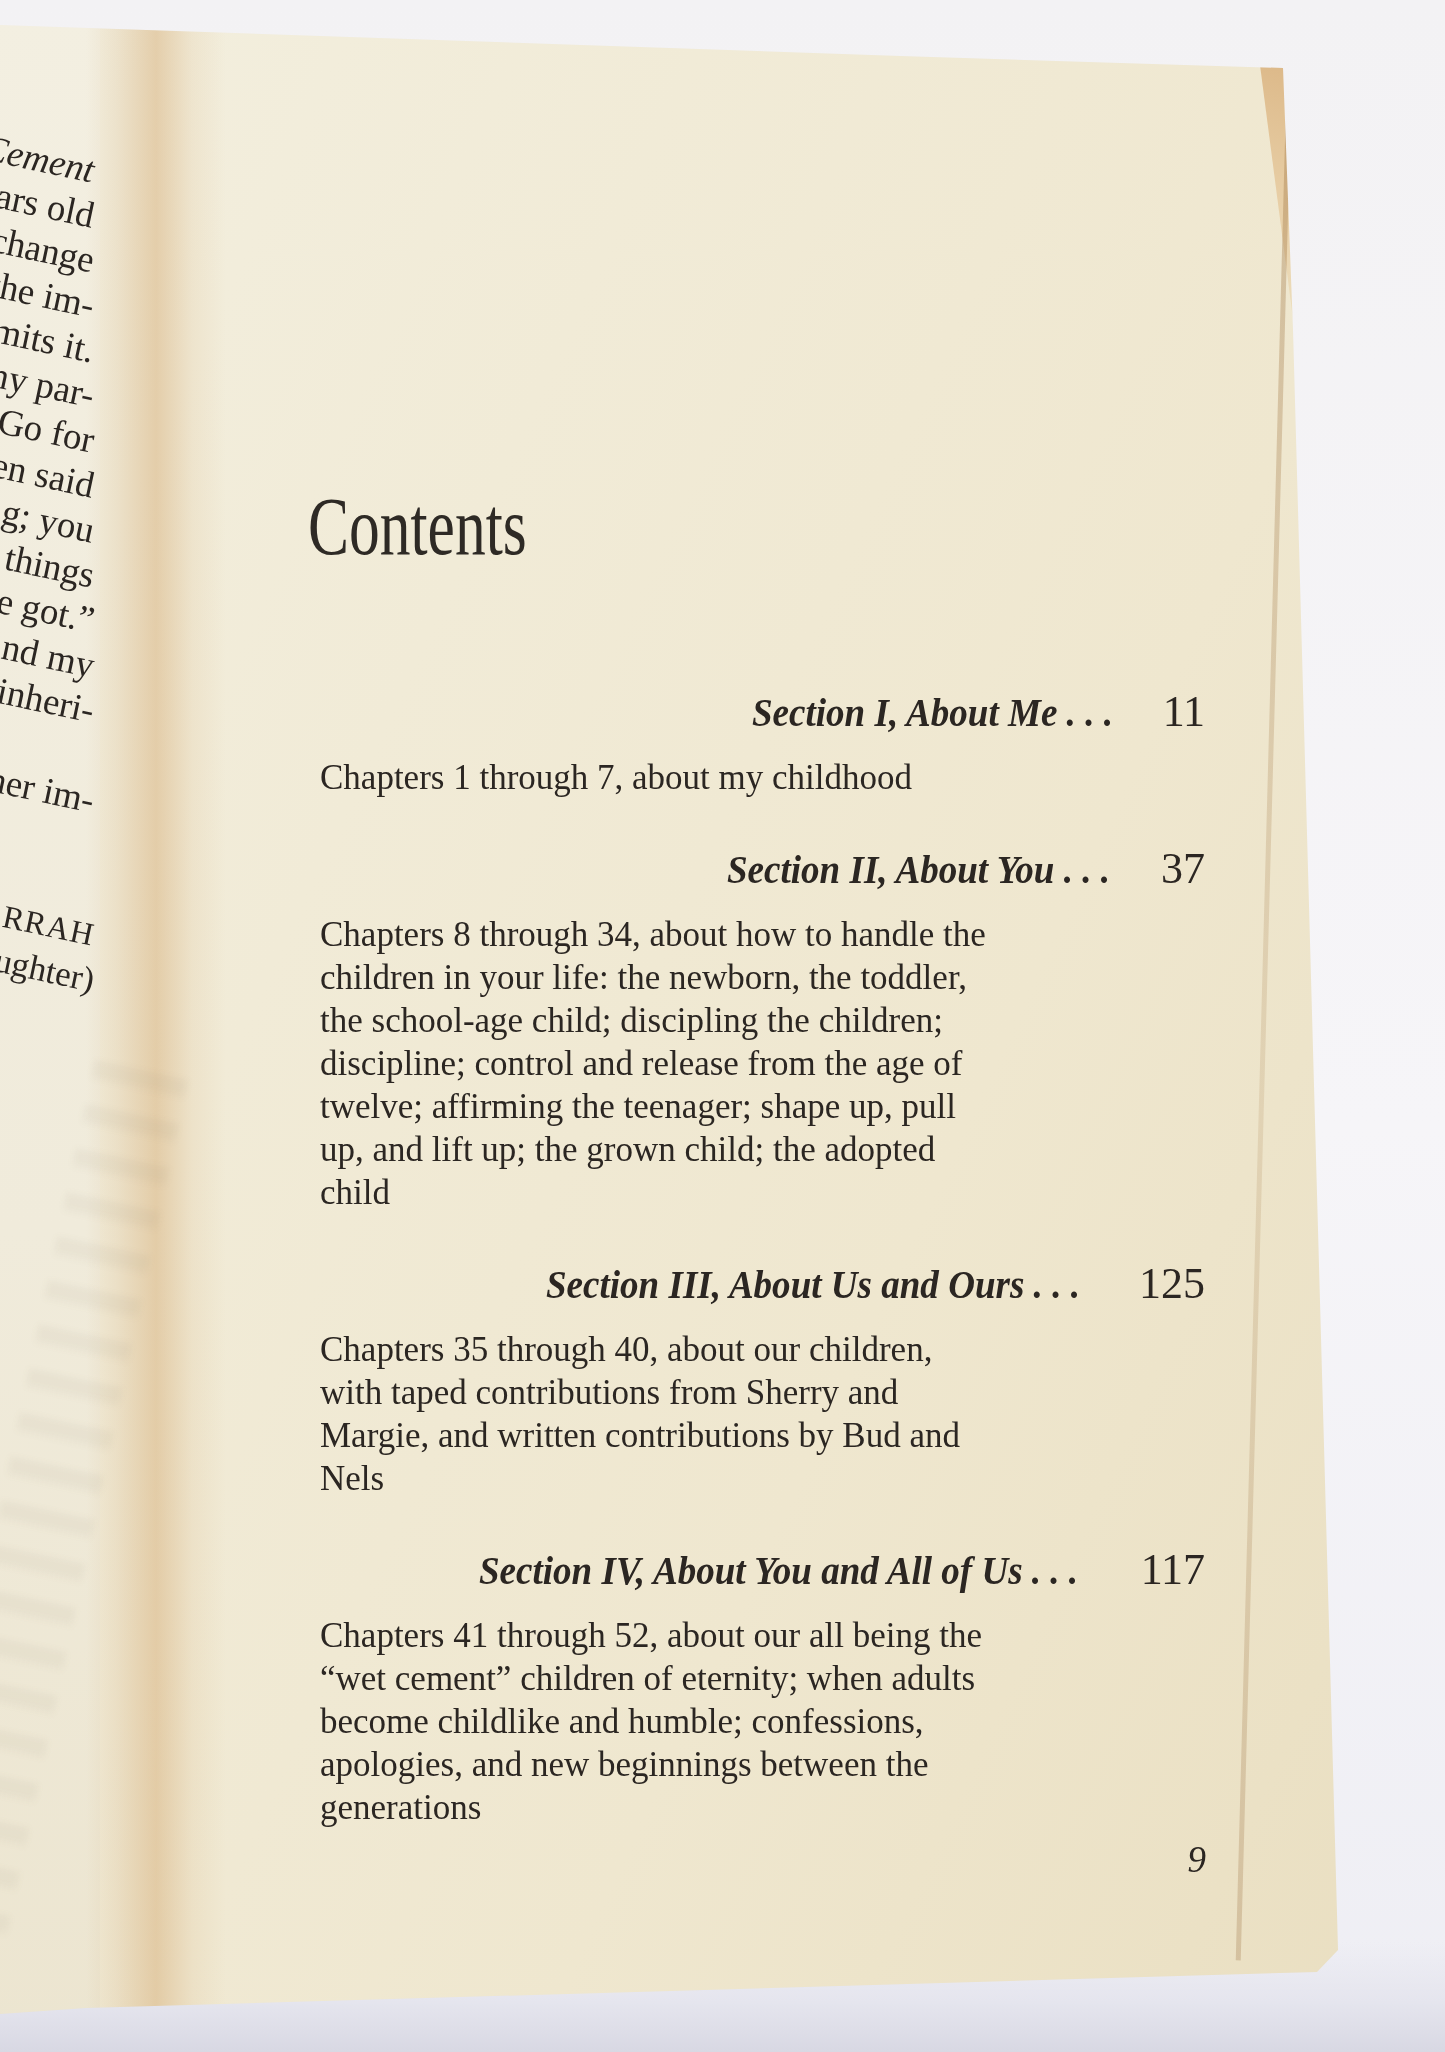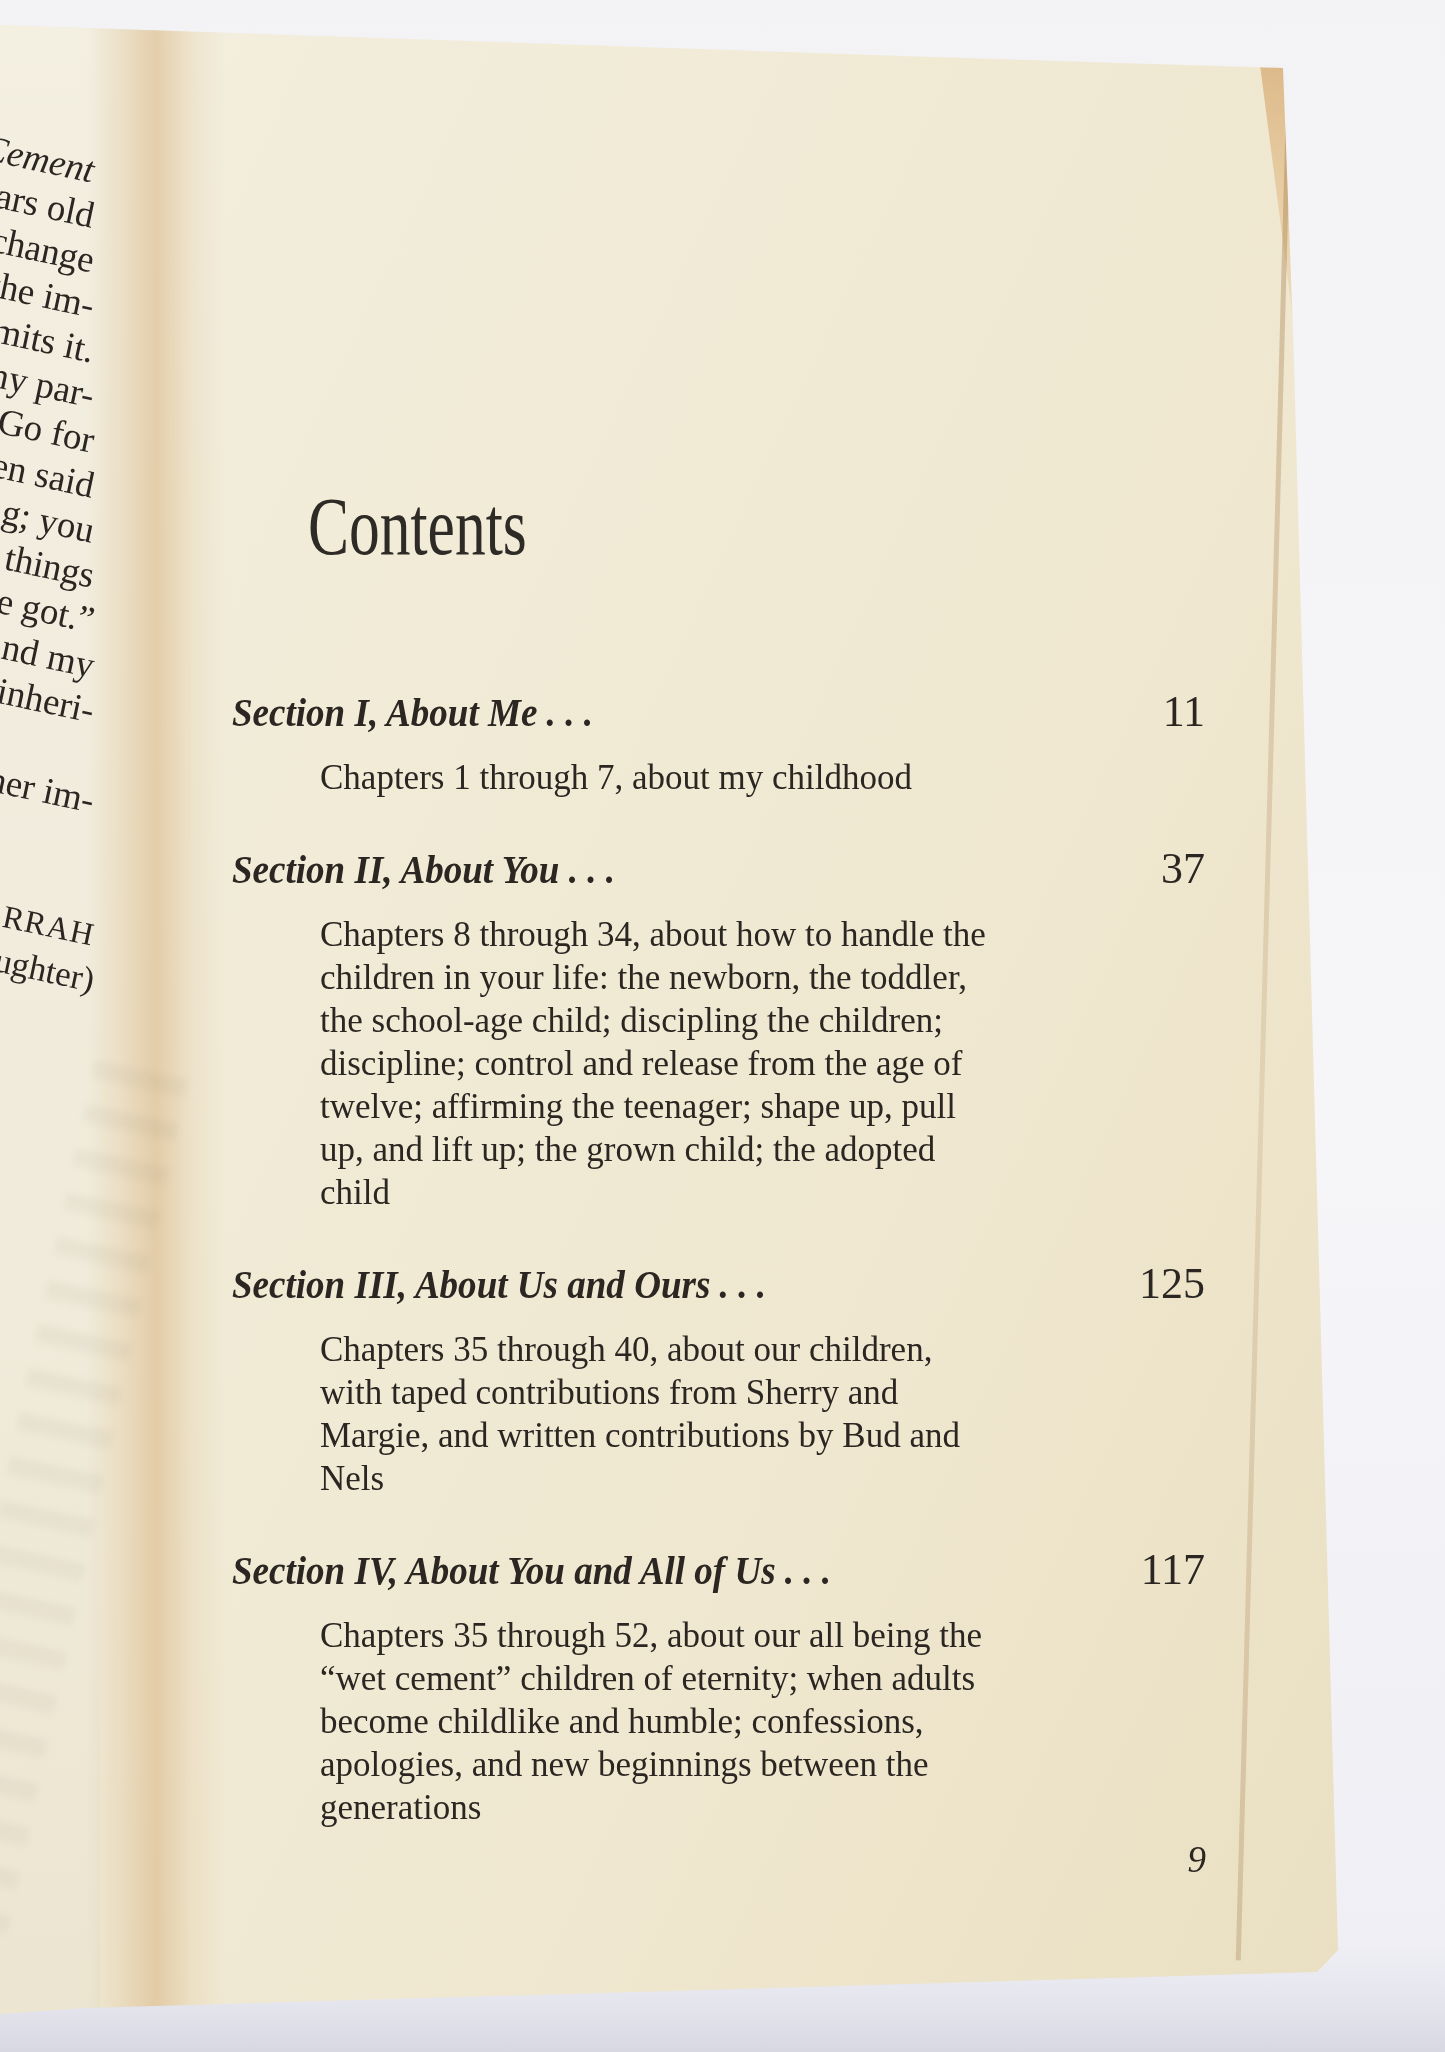--- a/index.html
+++ b/index.html
@@ -62,22 +62,23 @@
   
   .page-title{
     position:absolute;left:308px;top:486px;
     font-size:82px;line-height:1;letter-spacing:0;
     transform:scaleX(0.75);transform-origin:left top;
     color:#2e2a25;
   }
   .toc{position:absolute;left:232px;top:690px;width:973px;}
   .toc-section{margin-bottom:48px;}
   .section-row{
-    display:flex;justify-content:space-between;align-items:baseline;
+    display:flex;justify-content:flex-end;align-items:baseline;
     line-height:43px;
+    gap:31px;
   }
   .section-heading{
     font-weight:bold;font-style:italic;font-size:39px;
     transform:scaleX(0.95);transform-origin:left bottom;white-space:nowrap;
   }
   .section-page{font-size:44px;}
   .section-desc{
     margin-left:88px;margin-top:22px;
     font-size:35px;line-height:43px;white-space:pre-line;
   }
@@ -178,21 +179,21 @@
 with taped contributions from Sherry and
 Margie, and written contributions by Bud and
 Nels</div>
           </div>
 
           <div class="toc-section">
             <div class="section-row">
               <span class="section-heading">Section IV, About You and All of Us . . .</span>
               <span class="section-page">117</span>
             </div>
-            <div class="section-desc">Chapters 35 through 52, about our all being the
+            <div class="section-desc">Chapters 41 through 52, about our all being the
 “wet cement” children of eternity; when adults
 become childlike and humble; confessions,
 apologies, and new beginnings between the
 generations</div>
           </div>
         </div>
 
       <div class="folio">9</div>
     </div>
 

